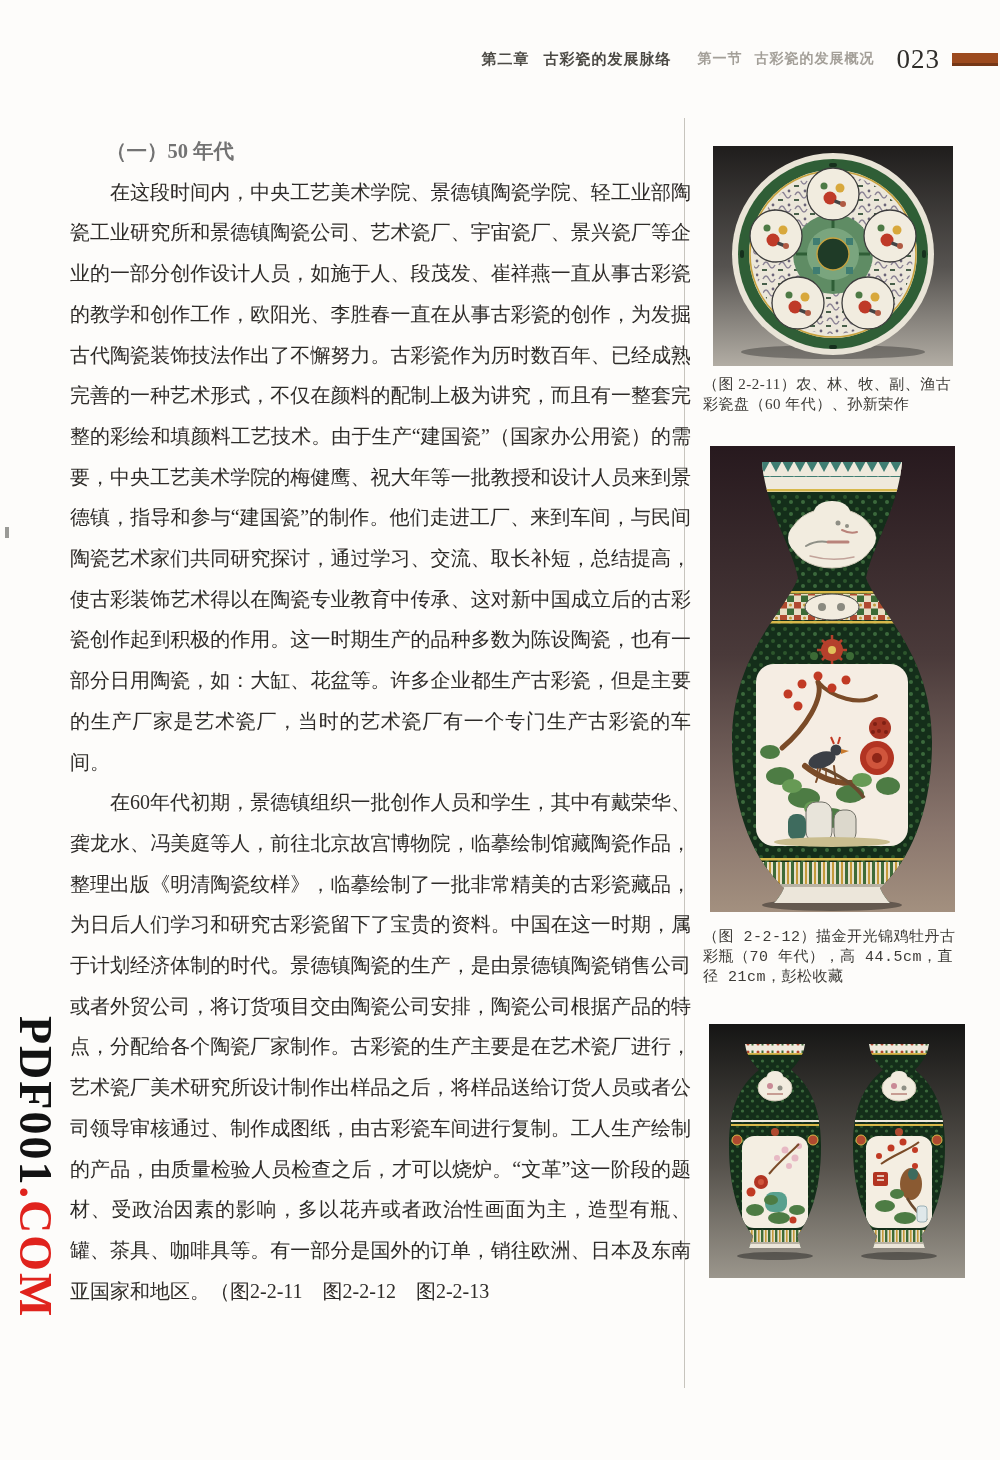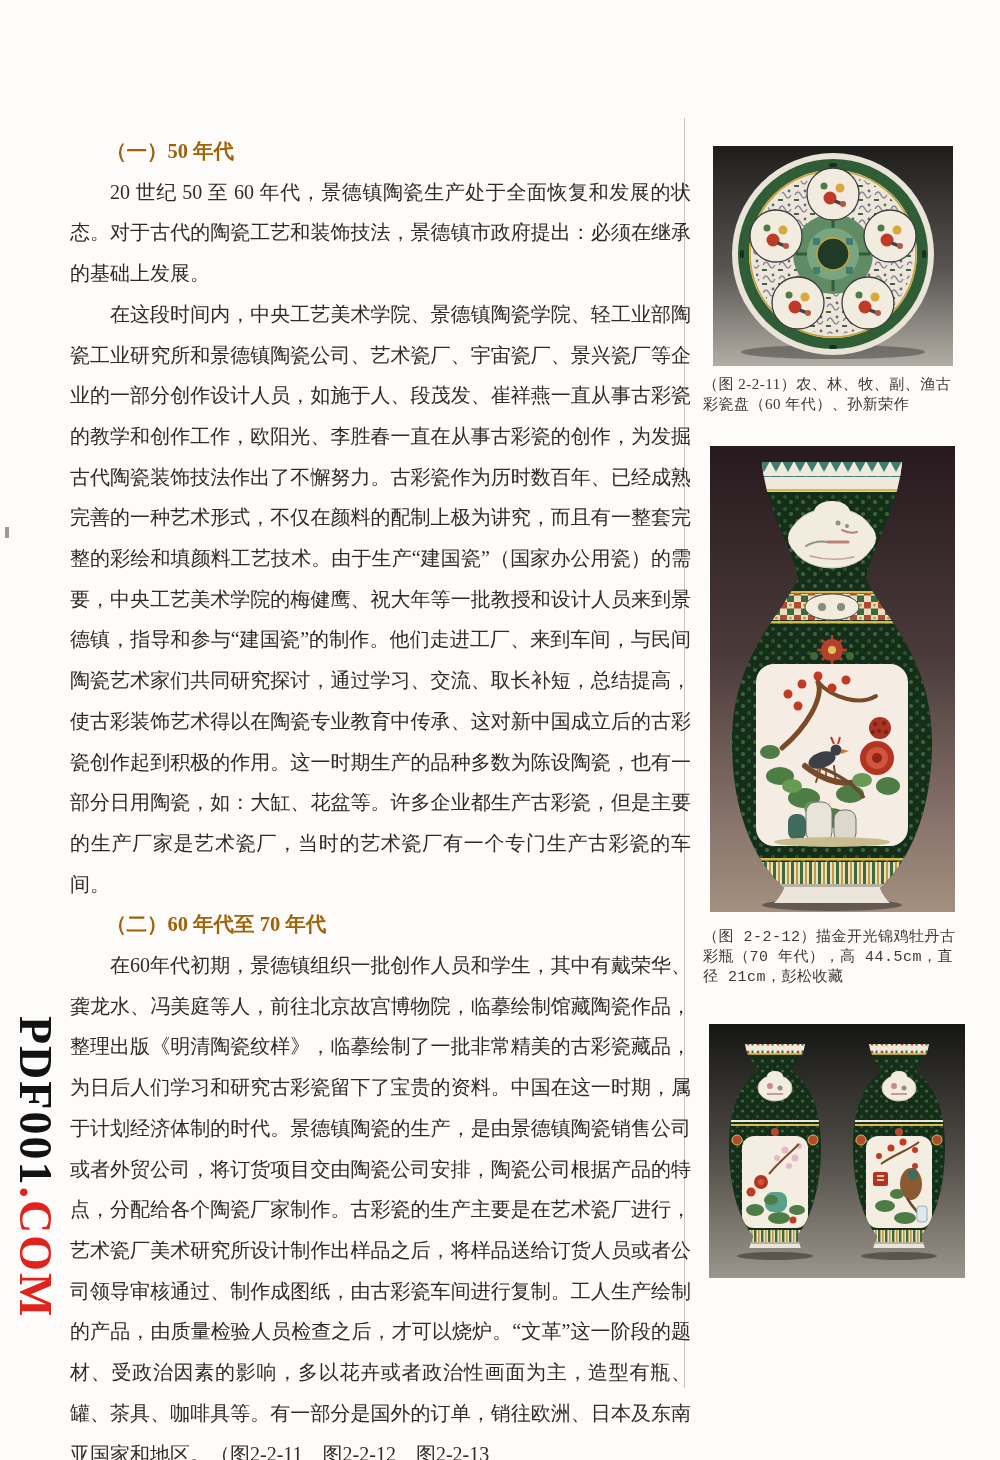--- a/index.html
+++ b/index.html
@@ -23,50 +23,58 @@
   
   .watermark{position:absolute;left:58px;top:1016px;transform:rotate(90deg);transform-origin:top left;
              font-family:"Liberation Serif","DejaVu Serif",serif;font-weight:700;font-size:46px;
              line-height:46px;letter-spacing:2px;white-space:nowrap;color:#121212;}
   .watermark .red{color:#e0231d;}
 
   
   .text-col{position:absolute;left:70px;top:131px;width:621px;font-size:20px;line-height:40.7px;
             color:#2e2b28;text-align:justify;}
   .text-col p{margin:0;text-indent:2em;}
-  .text-col h3{margin:0;font-size:20.5px;font-weight:700;text-indent:1.75em;color:#a16207;}
+  .text-col h3{margin:0;font-size:20.5px;font-weight:700;text-indent:1.75em;color:#737373;}
 
   
   .photo{position:absolute;margin:0;padding:0;}
   .photo svg{display:block;width:100%;height:100%;}
   .fig1{left:713px;top:146px;width:240px;height:220px;}
   .fig2{left:710px;top:446px;width:245px;height:466px;}
   .fig3{left:709px;top:1024px;width:256px;height:254px;}
   .caption{position:absolute;width:260px;font-size:15px;line-height:20px;color:#3c3a36;
            letter-spacing:.5px;text-align:left;}
   .cap1{left:703px;top:374px;}
   .cap2{left:703px;top:928px;font-family:Liberation Mono, monospace;}
   .cap3{left:703px;top:1288px;}
 </style>
 </head>
 <body>
 
 <div class="page">
 
+  <div class="header">
+    <span class="h-chap">
+      <span>第二章</span><span class="t">古彩瓷的发展脉络</span>
+    </span>
+    <span class="h-sec">
+      <span>第一节</span><span class="t">古彩瓷的发展概况</span>
+    </span>
+    <span class="h-num">023</span>
+    <span class="h-bar"></span>
+  </div>
 
   <div class="scanline"></div>
   <div class="edge-tick"></div>
 
   <div class="watermark"><span>PDF001</span><span class="red">.COM</span></div>
 
   <div class="text-col">
     <h3>（一）50 年代</h3>
-    <p>20 世纪 50 至 60 年代，景德镇陶瓷生产处于全面恢复和发展的状态。对于古代的陶瓷工艺和装饰技法，景德镇市政府提出：必须在继承的基础上发展。</p>
     <p>在这段时间内，中央工艺美术学院、景德镇陶瓷学院、轻工业部陶瓷工业研究所和景德镇陶瓷公司、艺术瓷厂、宇宙瓷厂、景兴瓷厂等企业的一部分创作设计人员，如施于人、段茂发、崔祥燕一直从事古彩瓷的教学和创作工作，欧阳光、李胜春一直在从事古彩瓷的创作，为发掘古代陶瓷装饰技法作出了不懈努力。古彩瓷作为历时数百年、已经成熟完善的一种艺术形式，不仅在颜料的配制上极为讲究，而且有一整套完整的彩绘和填颜料工艺技术。由于生产“建国瓷”（国家办公用瓷）的需要，中央工艺美术学院的梅健鹰、祝大年等一批教授和设计人员来到景德镇，指导和参与“建国瓷”的制作。他们走进工厂、来到车间，与民间陶瓷艺术家们共同研究探讨，通过学习、交流、取长补短，总结提高，使古彩装饰艺术得以在陶瓷专业教育中传承、这对新中国成立后的古彩瓷创作起到积极的作用。这一时期生产的品种多数为陈设陶瓷，也有一部分日用陶瓷，如：大缸、花盆等。许多企业都生产古彩瓷，但是主要的生产厂家是艺术瓷厂，当时的艺术瓷厂有一个专门生产古彩瓷的车间。</p>
-    <h3>（二）60 年代至 70 年代</h3>
     <p>在60年代初期，景德镇组织一批创作人员和学生，其中有戴荣华、龚龙水、冯美庭等人，前往北京故宫博物院，临摹绘制馆藏陶瓷作品，整理出版《明清陶瓷纹样》，临摹绘制了一批非常精美的古彩瓷藏品，为日后人们学习和研究古彩瓷留下了宝贵的资料。中国在这一时期，属于计划经济体制的时代。景德镇陶瓷的生产，是由景德镇陶瓷销售公司或者外贸公司，将订货项目交由陶瓷公司安排，陶瓷公司根据产品的特点，分配给各个陶瓷厂家制作。古彩瓷的生产主要是在艺术瓷厂进行，艺术瓷厂美术研究所设计制作出样品之后，将样品送给订货人员或者公司领导审核通过、制作成图纸，由古彩瓷车间进行复制。工人生产绘制的产品，由质量检验人员检查之后，才可以烧炉。“文革”这一阶段的题材、受政治因素的影响，多以花卉或者政治性画面为主，造型有瓶、罐、茶具、咖啡具等。有一部分是国外的订单，销往欧洲、日本及东南亚国家和地区。（图2-2-11　图2-2-12　图2-2-13</p>
   </div>
 
   <figure class="photo fig1">
     <svg viewBox="0 0 240 220">
       <defs>
         <linearGradient id="p1bg" x1="0" y1="0" x2="0" y2="1">
           <stop offset="0" stop-color="#1f1d1c"></stop>
             <stop offset=".55" stop-color="#565350"></stop>
             <stop offset="1" stop-color="#b2ada4"></stop>

